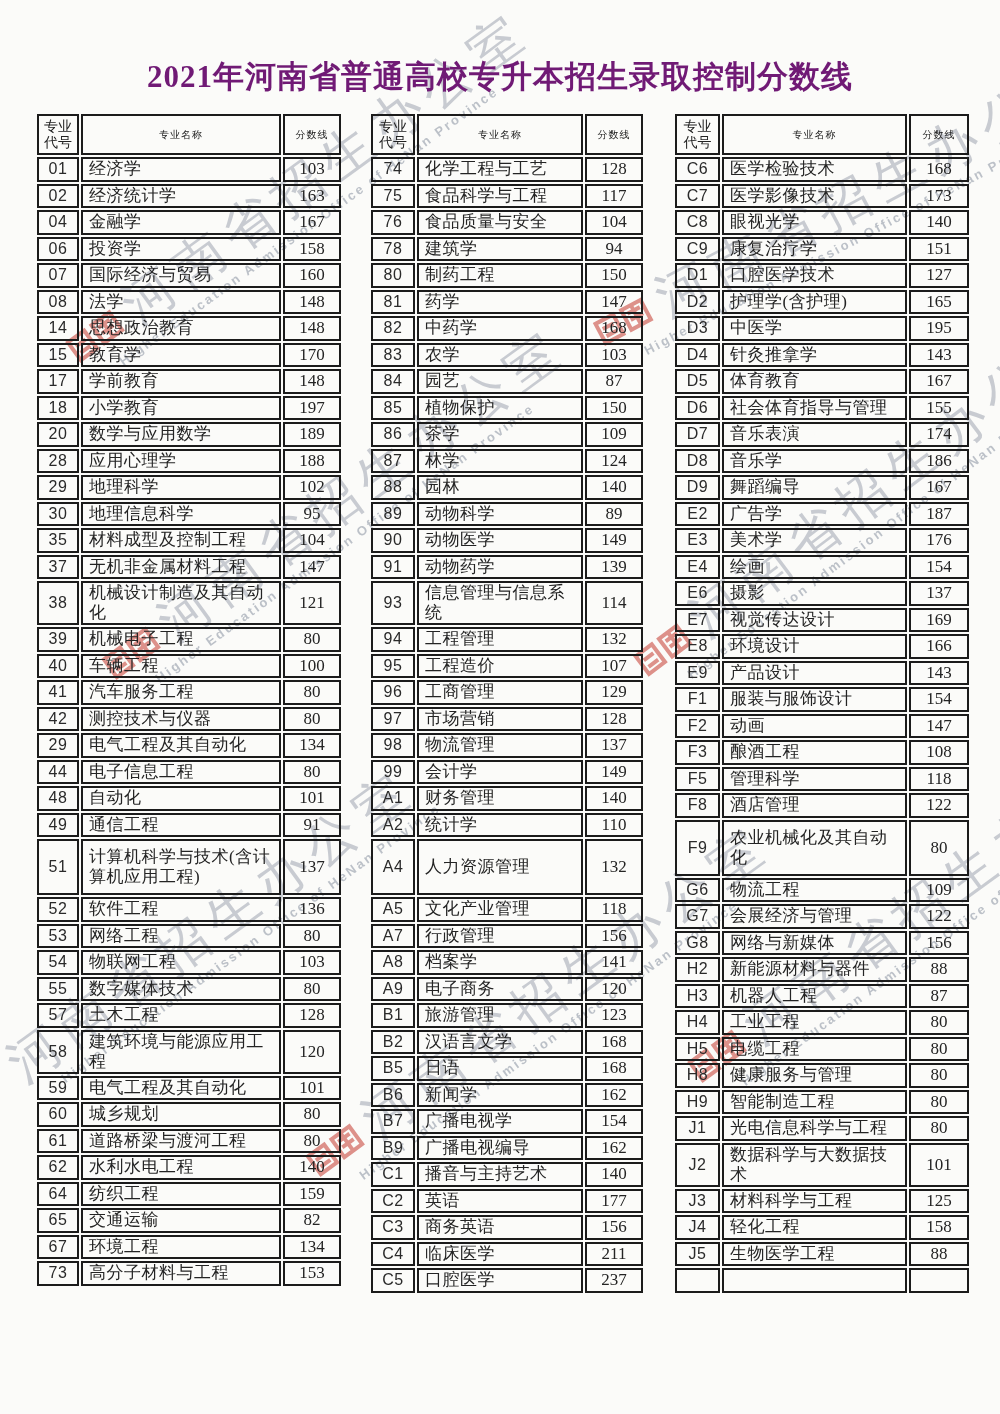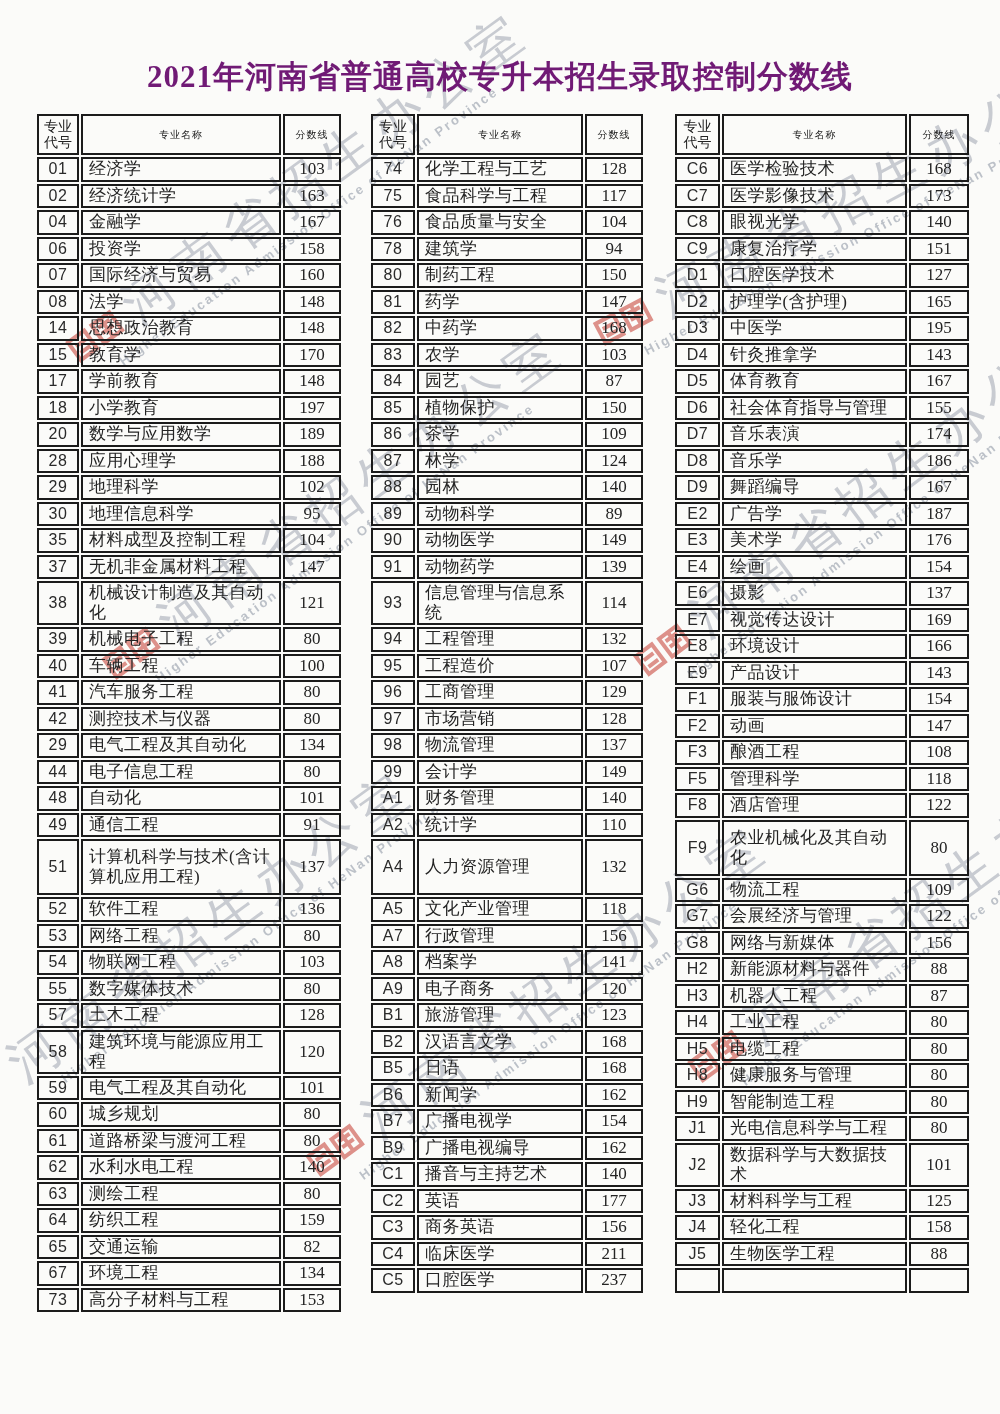--- a/index.html
+++ b/index.html
@@ -324,25 +324,20 @@
             <td class="c-code">61</td>
             <td class="c-name">道路桥梁与渡河工程</td>
             <td class="c-score">80</td>
           </tr>
           <tr>
             <td class="c-code">62</td>
             <td class="c-name">水利水电工程</td>
             <td class="c-score">140</td>
           </tr>
           <tr>
-            <td class="c-code">63</td>
-            <td class="c-name">测绘工程</td>
-            <td class="c-score">80</td>
-          </tr>
-          <tr>
             <td class="c-code">64</td>
             <td class="c-name">纺织工程</td>
             <td class="c-score">159</td>
           </tr>
           <tr>
             <td class="c-code">65</td>
             <td class="c-name">交通运输</td>
             <td class="c-score">82</td>
           </tr>
           <tr>

